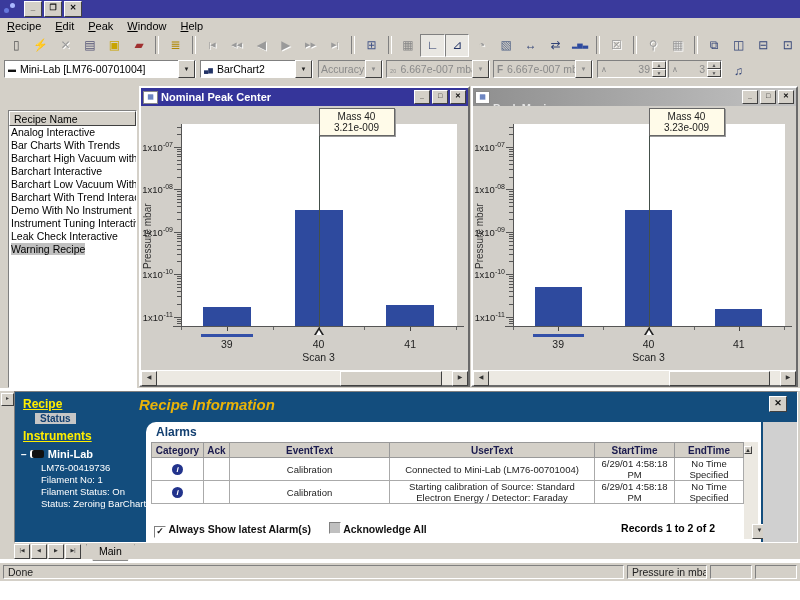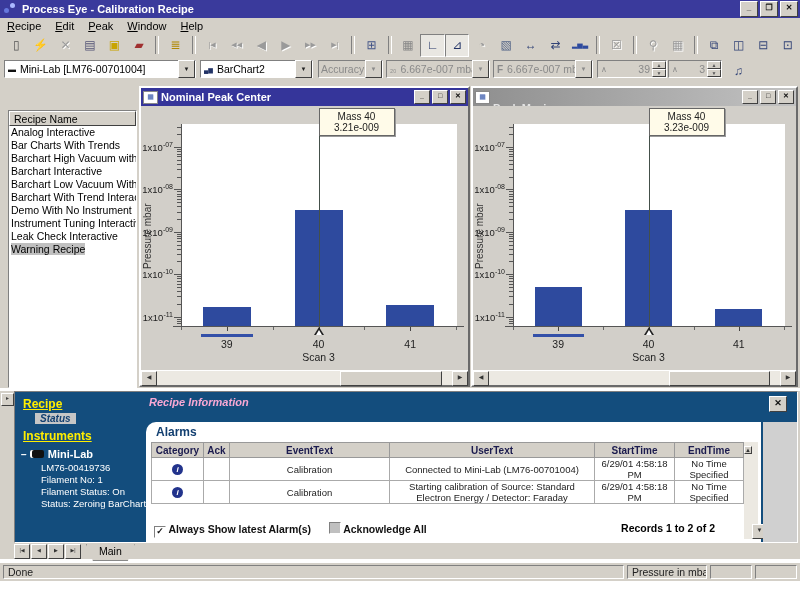--- a/index.html
+++ b/index.html
@@ -92,21 +92,21 @@
             border:1px solid;border-color:#fff #404040 #404040 #fff;font-size:6px;line-height:9px;text-align:center;color:#444;}
   .navy{position:absolute;left:14px;top:0;width:784px;height:152px;background:#134d7d;
         border:1px solid;border-color:#808080 #fff #fff #808080;box-sizing:border-box;}
   .sb-link{position:absolute;color:#ffee00;font-weight:bold;text-decoration:underline;font-size:12px;}
   .sb-chip{position:absolute;background:#c6c6c6;color:#123f70;font-size:10px;font-weight:bold;padding:0 5px;}
   .tree-node{position:absolute;left:6px;top:56px;color:#fff;font-weight:bold;font-size:11px;display:flex;align-items:center;}
   .tree-minus{color:#fff;margin-right:3px;font-size:10px;}
   .instr-icon{width:14px;height:8px;background:#111;border-radius:2px;margin-right:4px;
               box-shadow:inset 2px 0 0 #fff;}
   .tree-details{position:absolute;left:26px;top:70px;color:#fff;font-size:9.5px;line-height:12px;}
-  .ip-header-title{position:absolute;left:134px;top:4px;color:#f9a8d4;font-size:11px;font-weight:bold;font-style:italic;}
+  .ip-header-title{position:absolute;left:124px;top:4px;color:#eab308;font-size:15px;font-weight:bold;font-style:italic;}
   .ip-close{position:absolute;right:10px;top:4px;width:16px;height:14px;background:#d4d0c8;
             border:1px solid;border-color:#fff #404040 #404040 #fff;font-size:9px;font-weight:bold;
             line-height:12px;text-align:center;color:#111;}
   .ip-content{position:absolute;left:131px;top:30px;width:615px;height:120px;background:#fff;border-radius:10px 0 0 0;}
   .ip-gray{position:absolute;left:748px;top:30px;width:34px;height:120px;background:#d0d0d0;}
   .alarms-h{position:absolute;left:10px;top:3px;color:#123f70;font-weight:bold;font-size:12px;}
   .atable{position:absolute;left:5px;top:20px;width:592px;border-collapse:collapse;table-layout:fixed;}
   .atable th{background:#d4d0c8;color:#1b1b4e;font-size:10px;border:1px solid #999;padding:0;height:14px;}
   .atable td{border:1px solid #aaa;font-size:9.5px;text-align:center;padding:0 2px;background:#fff;color:#222;}
   .info-i{display:inline-block;width:11px;height:11px;border-radius:50%;background:#22338c;color:#fff;
@@ -135,21 +135,20 @@
 </head>
 <body>
 
 <div id="screen">
 
   <div class="titlebar">
     <span class="appicon">
         <i></i>
         <i></i>
       </span>
-    <span class="wtitle">Process Eye - Calibration Recipe</span>
     <span class="winbtn">_</span>
     <span class="winbtn">❐</span>
     <span class="winbtn">✕</span>
   </div>
 
   <div class="menubar" id="menubar">
       <span class="menuitem">Recipe</span>
       <span class="menuitem">Edit</span>
       <span class="menuitem">Peak</span>
       <span class="menuitem">Window</span>
@@ -497,21 +496,21 @@
           </span>
         <span class="sbtn">▶</span>
       </div>
     </div>
   </div>
 
   <div class="bottompanel">
     <div class="splitbtn">▸</div>
     <div class="navy">
       <a class="sb-link" style="left:8px;top:5px;">Recipe</a>
-      <span class="sb-chip" style="left:20px;top:21px;font-style:italic;">Status</span>
+      <span class="sb-chip" style="left:20px;top:21px;">Status</span>
       <a class="sb-link" style="left:8px;top:37px;">Instruments</a>
       <div class="tree-node">
         <span class="tree-minus">−</span>
         <span class="instr-icon"></span>
         <span>Mini-Lab</span>
       </div>
       <div class="tree-details" id="instr-details">
           <div>LM76-00419736</div>
           <div>Filament No: 1</div>
           <div>Filament Status: On</div>

